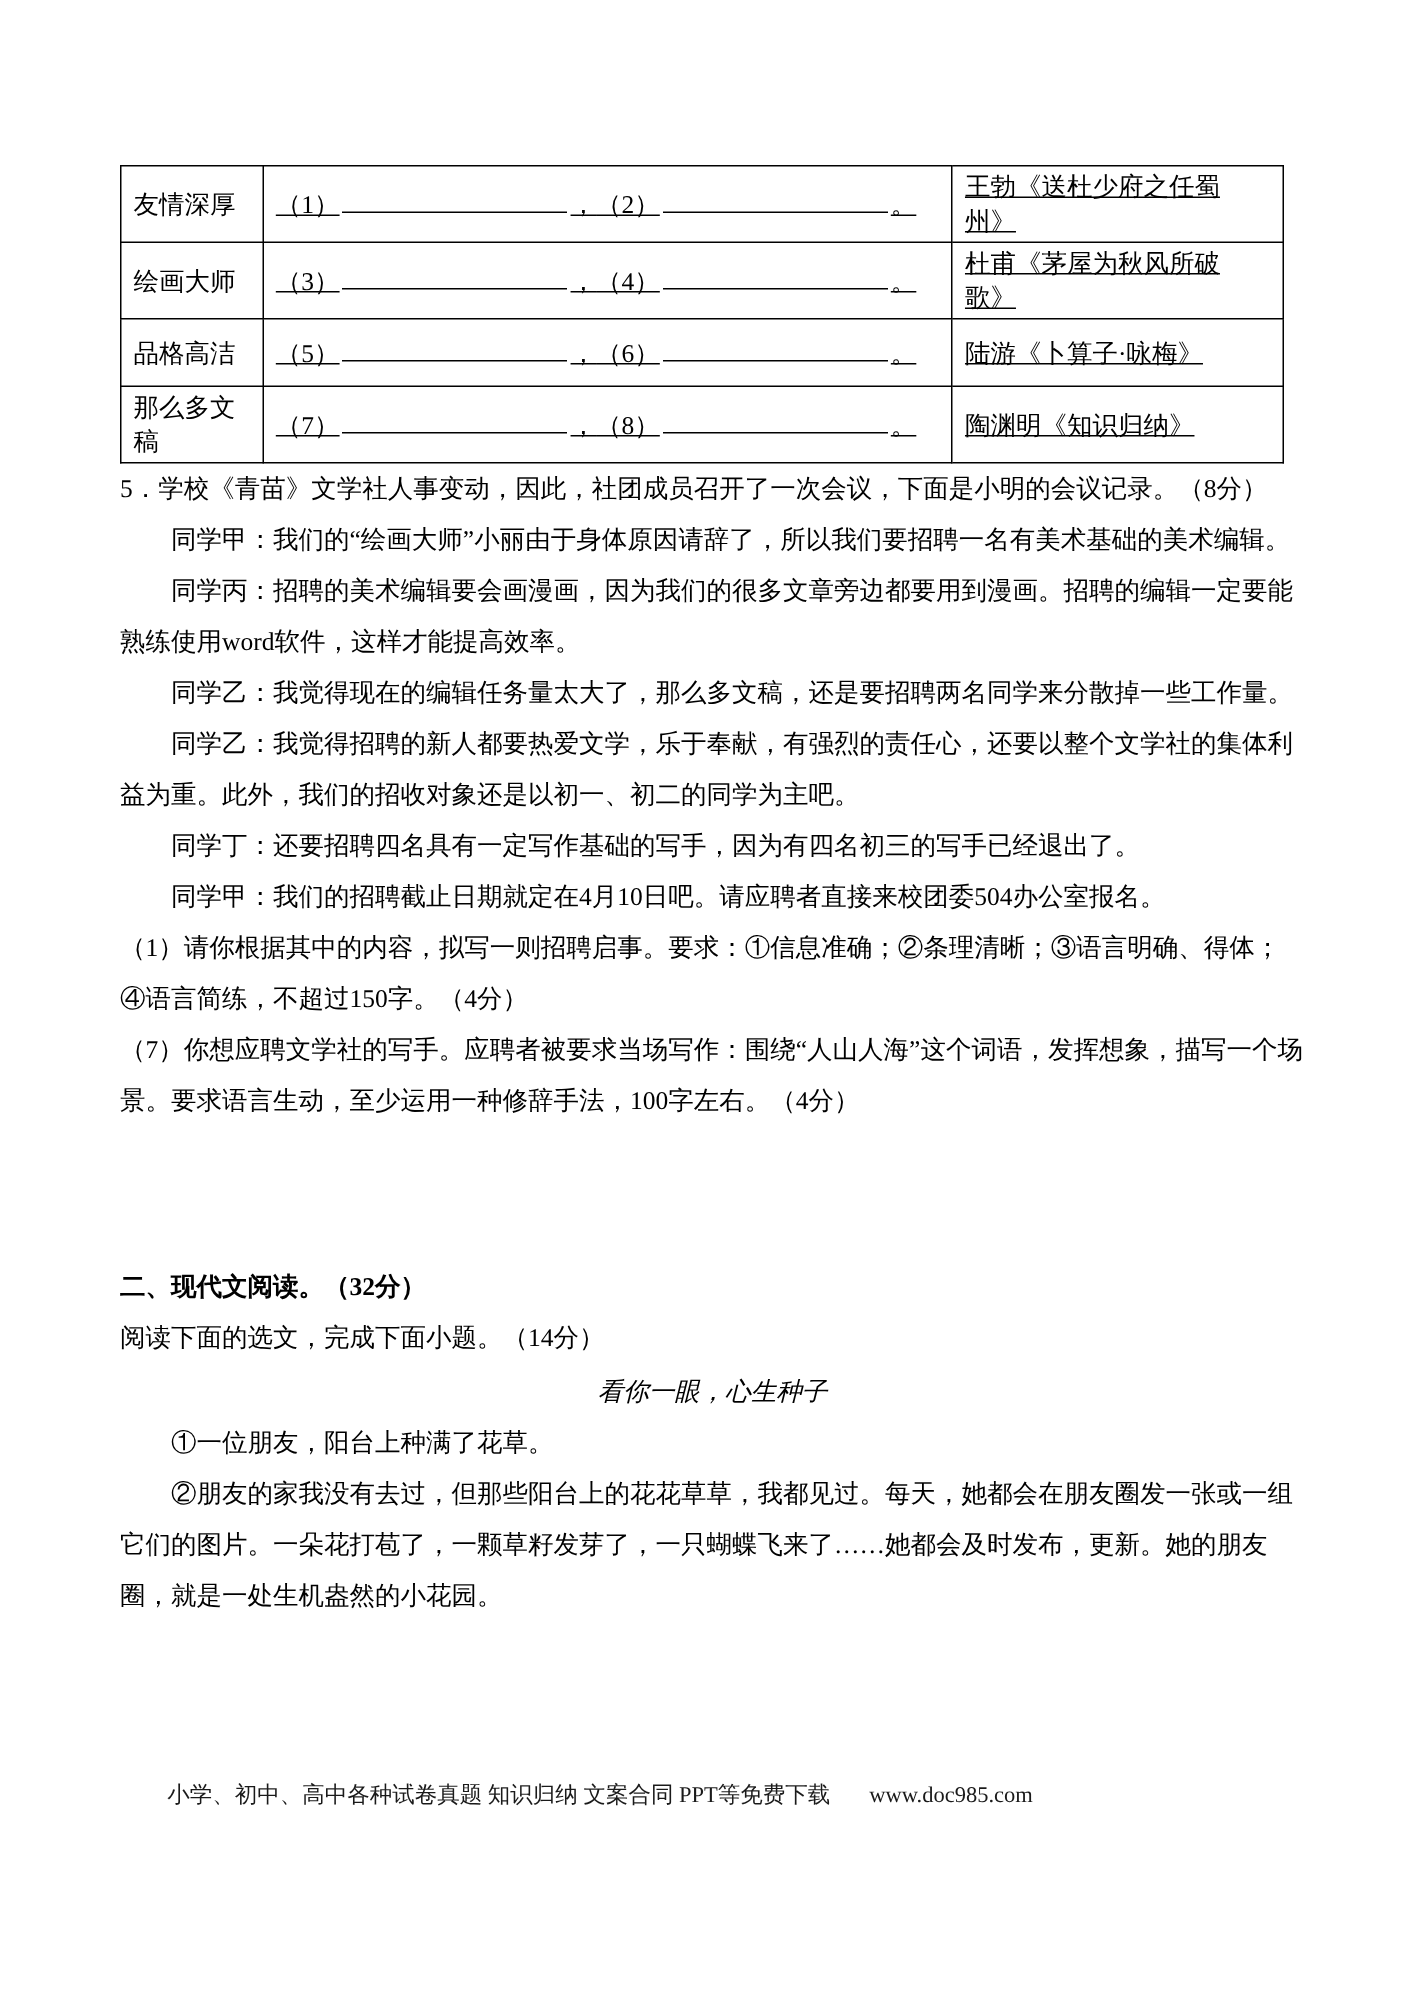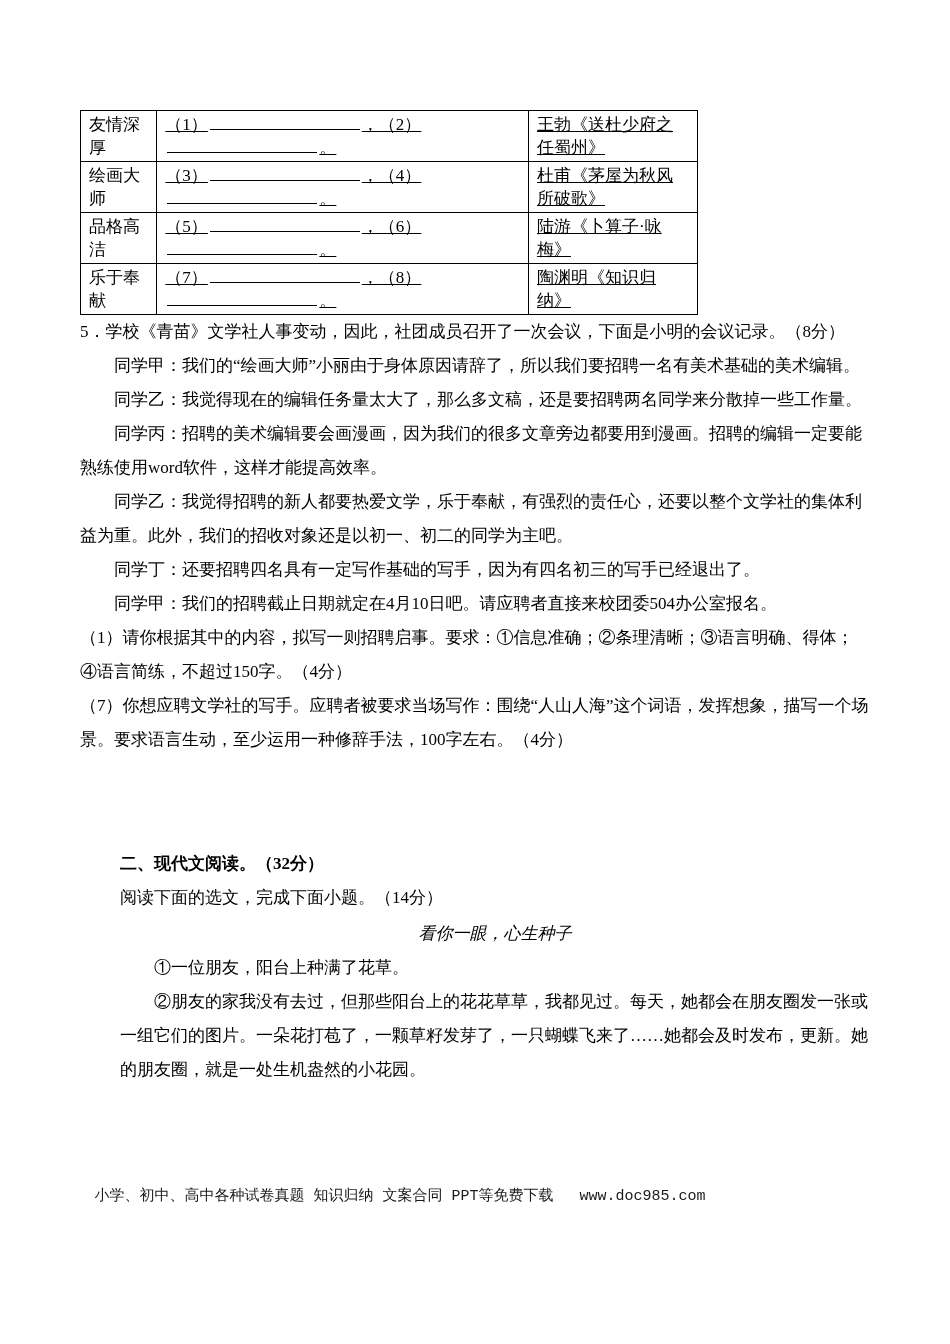--- a/index.html
+++ b/index.html
@@ -12,21 +12,21 @@
     overflow: hidden;
   }
   .page {
     position: relative;
     width: 950px; height: 1344px;
     padding: 110px 80px 0 80px;
   }
   
   table.poem-table {
     border-collapse: collapse;
-    width: 618px;
+    width: 776px;
     font-size: 17px;
   }
   table.poem-table td {
     border: 1px solid #000;
     height: 45px;
     vertical-align: middle;
     padding: 2px 8px;
   }
   td.theme  { width: 95px; }
   td.blanks { width: 460px; padding-left: 12px; text-decoration: underline; }
@@ -40,38 +40,37 @@
     vertical-align: baseline;
   }
   
   .q5-block { }
   p {
     margin: 0;
     font-size: 17px;
     line-height: 34px;
   }
   p.indent { text-indent: 2em; }
-  .section2 { margin-top: 90px; margin-left: 40px; }
+  .section2 { margin-top: 90px; }
   .section-heading { font-weight: bold; }
   .essay-title, .essay-author {
     text-align: center;
     font-style: italic;
   }
   .essay-title { margin-top: 2px; }
   .essay-para { text-indent: 2em; }
   
   .footer {
     position: absolute;
     left: 0; top: 1186px;
     width: 800px;
     text-align: center;
     font-size: 15px;
     color: #1a1a1a;
     line-height: 22px;
-    font-family: Liberation Mono, monospace;
   }
   .footer .url { margin-left: 26px; }
 </style>
 </head>
 <body>
 
 <div class="page">
 
   <table class="poem-table">
     <tbody>
@@ -84,32 +83,32 @@
         <td class="theme">绘画大师</td>
         <td class="blanks"><span>（3）</span><span class="blank"></span><span>，</span><span>（4）</span><span class="blank"></span><span>。</span></td>
         <td class="source">杜甫《茅屋为秋风所破歌》</td>
       </tr>
       <tr>
         <td class="theme">品格高洁</td>
         <td class="blanks"><span>（5）</span><span class="blank"></span><span>，</span><span>（6）</span><span class="blank"></span><span>。</span></td>
         <td class="source">陆游《卜算子·咏梅》</td>
       </tr>
       <tr>
-        <td class="theme">乐于奉献</td>
+        <td class="theme">那么多文稿</td>
         <td class="blanks"><span>（7）</span><span class="blank"></span><span>，</span><span>（8）</span><span class="blank"></span><span>。</span></td>
         <td class="source">陶渊明《知识归纳》</td>
       </tr>
     </tbody>
   </table>
 
   <div class="q5-block">
     <p>5．学校《青苗》文学社人事变动，因此，社团成员召开了一次会议，下面是小明的会议记录。（8分）</p>
     <p class="indent">同学甲：我们的“绘画大师”小丽由于身体原因请辞了，所以我们要招聘一名有美术基础的美术编辑。</p>
+    <p class="indent">同学丙：招聘的美术编辑要会画漫画，因为我们的很多文章旁边都要用到漫画。招聘的编辑一定要能熟练使用word软件，这样才能提高效率。</p>
     <p class="indent">同学乙：我觉得现在的编辑任务量太大了，那么多文稿，还是要招聘两名同学来分散掉一些工作量。</p>
-    <p class="indent">同学丙：招聘的美术编辑要会画漫画，因为我们的很多文章旁边都要用到漫画。招聘的编辑一定要能熟练使用word软件，这样才能提高效率。</p>
     <p class="indent">同学乙：我觉得招聘的新人都要热爱文学，乐于奉献，有强烈的责任心，还要以整个文学社的集体利益为重。此外，我们的招收对象还是以初一、初二的同学为主吧。</p>
     <p class="indent">同学丁：还要招聘四名具有一定写作基础的写手，因为有四名初三的写手已经退出了。</p>
     <p class="indent">同学甲：我们的招聘截止日期就定在4月10日吧。请应聘者直接来校团委504办公室报名。</p>
     <p>（1）请你根据其中的内容，拟写一则招聘启事。要求：①信息准确；②条理清晰；③语言明确、得体；④语言简练，不超过150字。（4分）</p>
     <p>（7）你想应聘文学社的写手。应聘者被要求当场写作：围绕“人山人海”这个词语，发挥想象，描写一个场景。要求语言生动，至少运用一种修辞手法，100字左右。（4分）</p>
   </div>
 
   <div class="section2">
     <p class="section-heading">二、现代文阅读。（32分）</p>
     <p>阅读下面的选文，完成下面小题。（14分）</p>

